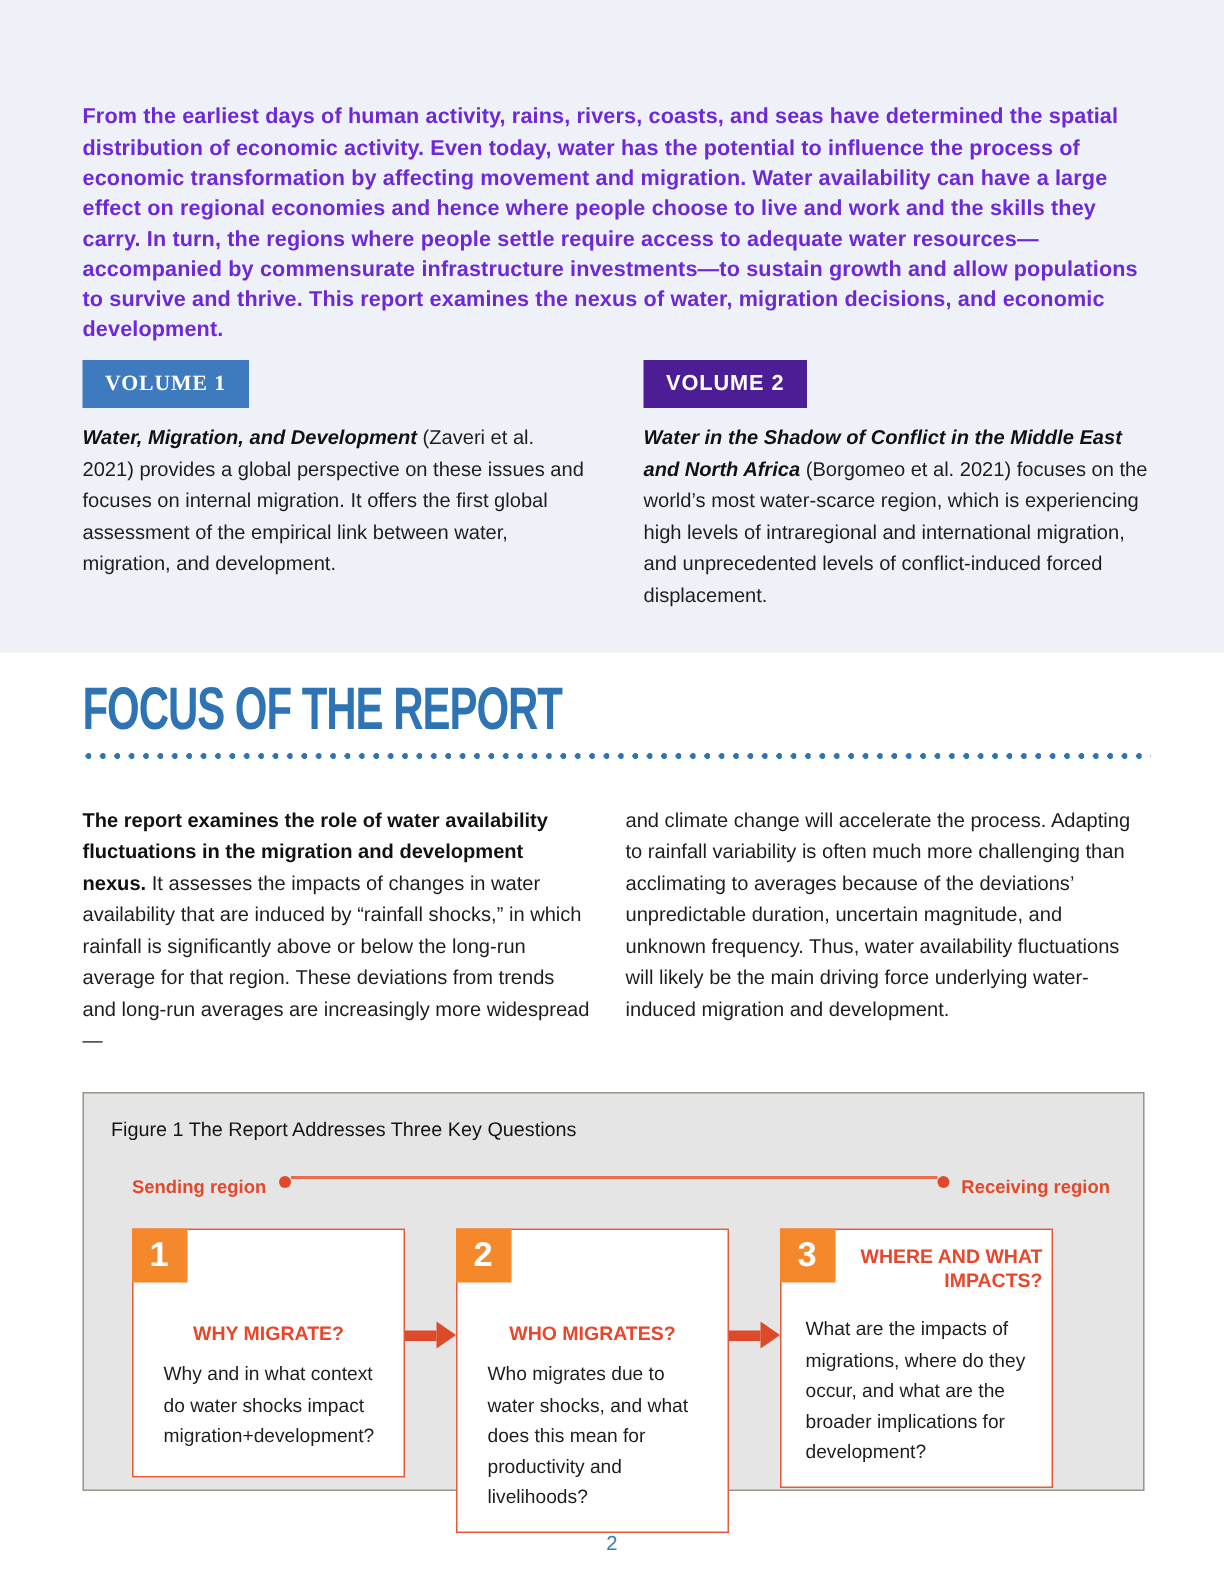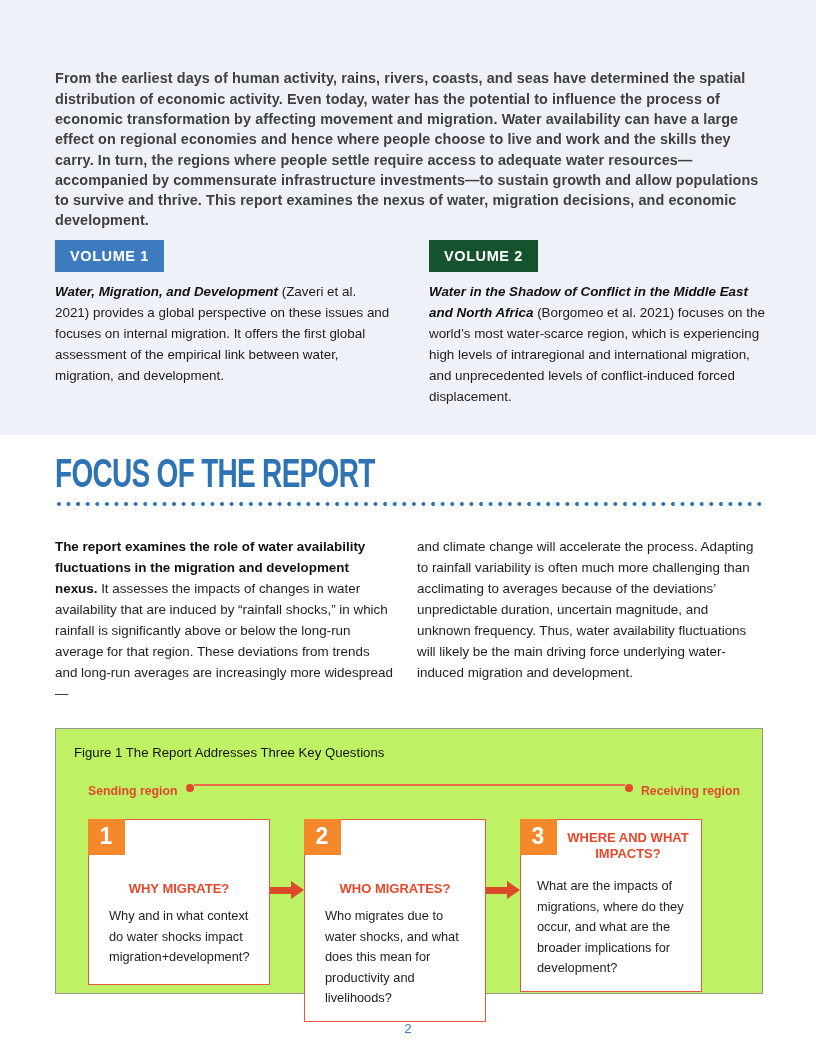--- a/index.html
+++ b/index.html
@@ -13,35 +13,35 @@
   }
   .page { position: absolute; inset: 0; }
 
   
   .top-band {
     position: absolute; top: 0; left: 0; right: 0; height: 435px;
     background: #EEF1F7;
   }
   .intro {
     position: absolute; top: 54px; left: 55px; width: 712px;
-    color: #404040; font-weight: bold;
+    color: #6d28d9; font-weight: bold;
     font-size: 14.4px; line-height: 20.3px;
     letter-spacing: 0.1px;
   }
   .volumes {
     position: absolute; top: 240px; left: 55px; width: 712px;
     display: flex; gap: 36px;
   }
   .volume-col { width: 338px; }
   .volume-badge {
     display: inline-block; padding: 0 15px; height: 32px; line-height: 32px;
     color: #ffffff; font-weight: bold; font-size: 14.5px; letter-spacing: 0.6px;
   }
-  .volume-badge.v1 { background: #3D7BBE; }
-  .volume-badge.v2 { background: #14532d; }
+  .volume-badge.v1 { background: #3D7BBE; font-family: Liberation Serif, serif; }
+  .volume-badge.v2 { background: #4c1d95; }
   .volume-text {
     margin-top: 9px; font-size: 13.4px; line-height: 21px; color: #1d1d1d;
   }
   .volume-title { font-weight: bold; font-style: italic; color: #111111; }
 
   
   .focus { position: absolute; top: 435px; left: 55px; width: 712px; }
   .focus-heading {
     margin: 18px 0 0 0; color: #2E74B5;
     font-size: 40px; font-weight: bold; line-height: 40px;
@@ -56,21 +56,21 @@
     background-image: radial-gradient(circle at 4px 4px, #2E74B5 1.8px, transparent 2.1px);
     background-size: 9.6px 8px; background-repeat: repeat-x;
   }
   .focus-cols { display: flex; gap: 24px; margin-top: 16px; }
   .focus-col { width: 338px; font-size: 13.4px; line-height: 20.9px; color: #1d1d1d; }
   .focus-lead { font-weight: bold; color: #111111; }
 
   
   .figure-box {
     position: absolute; top: 728px; left: 55px; width: 708px; height: 266px;
-    border: 1px solid #97978B; background: #bef264; box-sizing: border-box;
+    border: 1px solid #97978B; background: #e5e5e5; box-sizing: border-box;
     padding: 16px 18px;
   }
   .figure-title { font-size: 13.2px; color: #141414; }
   .region-line {
     display: flex; align-items: flex-start; margin: 24px 4px 0 14px;
     color: #E2492C; font-weight: bold; font-size: 12.3px;
   }
   .region-label { white-space: nowrap; }
   .line-dot {
     width: 8px; height: 8px; border-radius: 50%; background: #E2492C;
@@ -90,21 +90,21 @@
   .q-box.tall { min-height: 172px; }
   .q-tab {
     position: absolute; top: -1.5px; left: -1.5px; width: 37px; height: 36px;
     background: #F4882B; color: #ffffff; font-weight: bold; font-size: 23px;
     display: flex; align-items: center; justify-content: center;
   }
   .q-title {
     color: #E8472B; font-weight: bold; font-size: 13px; text-align: center;
     margin-top: 61px; line-height: 16px;
   }
-  .q-title.beside-tab { margin: 10px 6px 0 40px; }
+  .q-title.beside-tab { margin: 10px 6px 0 40px; text-align: right; }
   .q-body {
     font-size: 12.8px; line-height: 20.5px; color: #1d1d1d;
     margin: 9px 12px 12px 20px;
   }
   .q-body.narrow { margin: 14px 10px 12px 16px; }
   .arrow {
     flex: 1; display: flex; align-items: center; justify-content: center;
     margin-top: 62px; height: 18px;
   }
   .arrow-shaft { width: 21px; height: 7px; background: #DD4A2A; }

